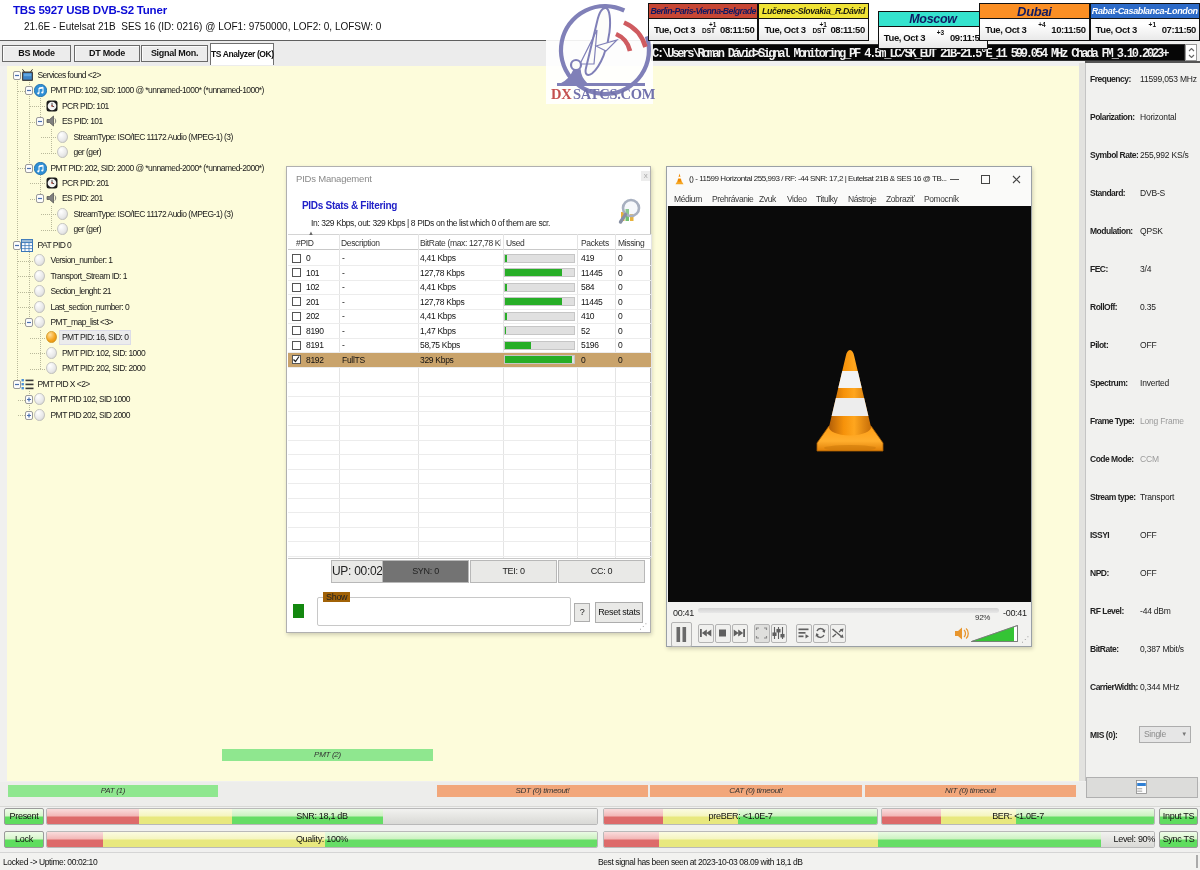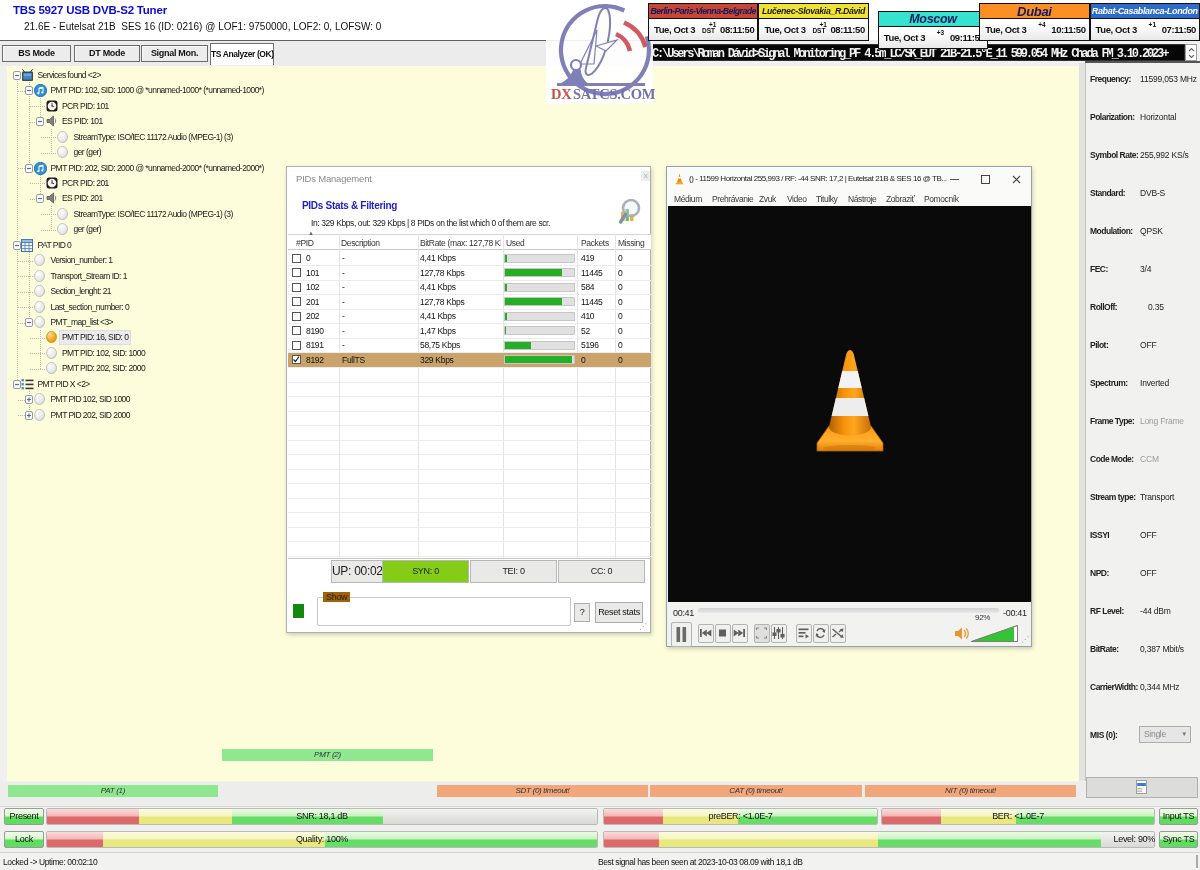--- a/index.html
+++ b/index.html
@@ -385,21 +385,21 @@
 <div class="txt" style="left:1140px;top:112px;font-size:8.5px;color:#222;letter-spacing:-0.2px;">Horizontal</div>
 <div class="txt" style="left:1090px;top:150px;font-size:8.5px;font-weight:bold;color:#222;letter-spacing:-0.5px;">Symbol Rate:</div>
 <div class="txt" style="left:1140px;top:150px;font-size:8.5px;color:#222;letter-spacing:-0.2px;">255,992 KS/s</div>
 <div class="txt" style="left:1090px;top:188px;font-size:8.5px;font-weight:bold;color:#222;letter-spacing:-0.5px;">Standard:</div>
 <div class="txt" style="left:1140px;top:188px;font-size:8.5px;color:#222;letter-spacing:-0.2px;">DVB-S</div>
 <div class="txt" style="left:1090px;top:226px;font-size:8.5px;font-weight:bold;color:#222;letter-spacing:-0.5px;">Modulation:</div>
 <div class="txt" style="left:1140px;top:226px;font-size:8.5px;color:#222;letter-spacing:-0.2px;">QPSK</div>
 <div class="txt" style="left:1090px;top:264px;font-size:8.5px;font-weight:bold;color:#222;letter-spacing:-0.5px;">FEC:</div>
 <div class="txt" style="left:1140px;top:264px;font-size:8.5px;color:#222;letter-spacing:-0.2px;">3/4</div>
 <div class="txt" style="left:1090px;top:302px;font-size:8.5px;font-weight:bold;color:#222;letter-spacing:-0.5px;">RollOff:</div>
-<div class="txt" style="left:1140px;top:302px;font-size:8.5px;color:#222;letter-spacing:-0.2px;margin-left:8px;">0.35</div>
+<div class="txt" style="left:1140px;top:302px;font-size:8.5px;color:#222;letter-spacing:-0.2px;">0.35</div>
 <div class="txt" style="left:1090px;top:340px;font-size:8.5px;font-weight:bold;color:#222;letter-spacing:-0.5px;">Pilot:</div>
 <div class="txt" style="left:1140px;top:340px;font-size:8.5px;color:#222;letter-spacing:-0.2px;">OFF</div>
 <div class="txt" style="left:1090px;top:378px;font-size:8.5px;font-weight:bold;color:#222;letter-spacing:-0.5px;">Spectrum:</div>
 <div class="txt" style="left:1140px;top:378px;font-size:8.5px;color:#222;letter-spacing:-0.2px;">Inverted</div>
 <div class="txt" style="left:1090px;top:416px;font-size:8.5px;font-weight:bold;color:#222;letter-spacing:-0.5px;">Frame Type:</div>
 <div class="txt" style="left:1140px;top:416px;font-size:8.5px;color:#9a9a9a;letter-spacing:-0.2px;">Long Frame</div>
 <div class="txt" style="left:1090px;top:454px;font-size:8.5px;font-weight:bold;color:#222;letter-spacing:-0.5px;">Code Mode:</div>
 <div class="txt" style="left:1140px;top:454px;font-size:8.5px;color:#9a9a9a;letter-spacing:-0.2px;">CCM</div>
 <div class="txt" style="left:1090px;top:492px;font-size:8.5px;font-weight:bold;color:#222;letter-spacing:-0.5px;">Stream type:</div>
 <div class="txt" style="left:1140px;top:492px;font-size:8.5px;color:#222;letter-spacing:-0.2px;">Transport</div>
@@ -551,21 +551,21 @@
 <div class="ab" style="left:1px;top:287.0px;width:363px;height:1px;background:#ececec;"></div>
 <div class="ab" style="left:1px;top:301.5px;width:363px;height:1px;background:#ececec;"></div>
 <div class="ab" style="left:1px;top:316.0px;width:363px;height:1px;background:#ececec;"></div>
 <div class="ab" style="left:1px;top:330.5px;width:363px;height:1px;background:#ececec;"></div>
 <div class="ab" style="left:1px;top:345.0px;width:363px;height:1px;background:#ececec;"></div>
 <div class="ab" style="left:1px;top:359.5px;width:363px;height:1px;background:#ececec;"></div>
 <div class="ab" style="left:1px;top:374.0px;width:363px;height:1px;background:#ececec;"></div>
 <div class="ab" style="left:1px;top:388.5px;width:363px;height:1px;background:#ececec;"></div>
 <div class="ab" style="left:1px;top:391px;width:363px;height:1px;background:#c9c9c9;"></div>
 <div class="ab" style="left:6px;top:393px;width:88px;height:23px;background:#e9e9e7;border:1px solid #b8b8b8;font-size:12px;color:#222;text-align:left;line-height:21px;margin-left:38px;">UP: 00:02:05</div>
-<div class="ab" style="left:95px;top:393px;width:87px;height:23px;background:#84cc16;border:1px solid #b8b8b8;font-size:9px;color:#222;text-align:center;line-height:21px;">SYN: 0</div>
+<div class="ab" style="left:95px;top:393px;width:87px;height:23px;background:#737373;border:1px solid #b8b8b8;font-size:9px;color:#222;text-align:center;line-height:21px;">SYN: 0</div>
 <div class="ab" style="left:183px;top:393px;width:87px;height:23px;background:#e9e9e7;border:1px solid #b8b8b8;font-size:9px;color:#222;text-align:center;line-height:21px;">TEI: 0</div>
 <div class="ab" style="left:271px;top:393px;width:87px;height:23px;background:#e9e9e7;border:1px solid #b8b8b8;font-size:9px;color:#222;text-align:center;line-height:21px;">CC: 0</div>
 <div class="ab" style="left:30px;top:430px;width:254px;height:29px;border:1px solid #c8c8c8;border-radius:2px;"></div>
 <div class="txt" style="left:36px;top:425px;font-size:9px;color:#222;background:#a16207;padding:0 3px;">Show</div>
 <div class="ab" style="left:287px;top:436px;width:16px;height:19px;background:#e9e9e7;border:1px solid #adadad;font-size:9px;color:#222;text-align:center;line-height:17px;">?</div>
 <div class="ab" style="left:308px;top:435px;width:48px;height:21px;background:#e9e9e7;border:1px solid #adadad;font-size:9px;color:#111;text-align:center;line-height:19px;white-space:nowrap;">Reset stats</div>
 <div class="ab" style="left:6px;top:437px;width:11px;height:14px;background:#13880f;"></div>
 <div class="txt" style="right:3px;bottom:1px;font-size:8px;color:#999;">⋰</div>
 </div>
 <div class="ab" style="left:666px;top:166px;width:366px;height:481px;background:#f2f2f0;border:1px solid #9aa0a6;box-shadow:1px 2px 4px rgba(0,0,0,0.18);">

